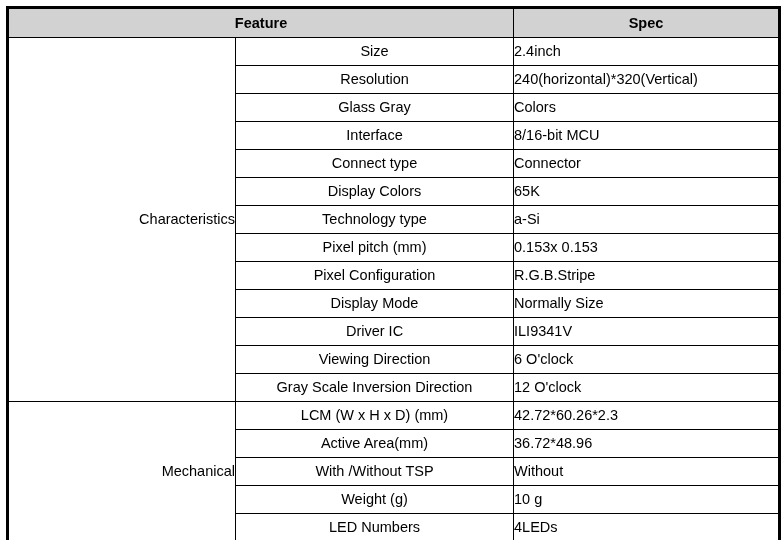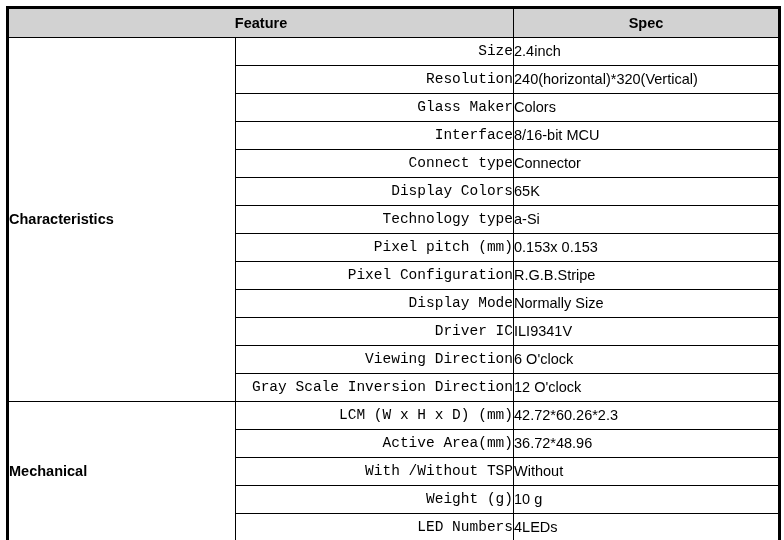--- a/index.html
+++ b/index.html
@@ -43,29 +43,28 @@
     border: 3px solid #000000;
   }
   thead th {
     background: #d2d2d2;
     font-weight: bold;
     text-align: center;
     height: 28px;
     border-bottom: 3px solid #000000;
   }
   .group-cell {
-    text-align: left;
-    font-weight: bold;
+    text-align: right;
+    font-weight: normal;
     font-size: 15px;
   }
   .feature-cell {
-    text-align: right;
+    text-align: center;
     padding-left: 8px;
     height: 27px;
-    font-family: Liberation Mono, monospace;
   }
   .spec-cell {
     text-align: left;
     height: 27px;
   }
   .section-top td {
     border-top: 3px solid #000000;
   }
   .hdr-feature { }
   .hdr-spec { }
@@ -90,21 +89,21 @@
         <tr>
           <td class="group-cell" rowspan="13">Characteristics</td>
           <td class="feature-cell">Size</td>
           <td class="spec-cell">2.4inch</td>
         </tr>
         <tr>
           <td class="feature-cell">Resolution</td>
           <td class="spec-cell">240(horizontal)*320(Vertical)</td>
         </tr>
         <tr>
-          <td class="feature-cell">Glass Maker</td>
+          <td class="feature-cell">Glass Gray</td>
           <td class="spec-cell">Colors</td>
         </tr>
         <tr>
           <td class="feature-cell">Interface</td>
           <td class="spec-cell">8/16-bit MCU</td>
         </tr>
         <tr>
           <td class="feature-cell">Connect type</td>
           <td class="spec-cell">Connector</td>
         </tr>

